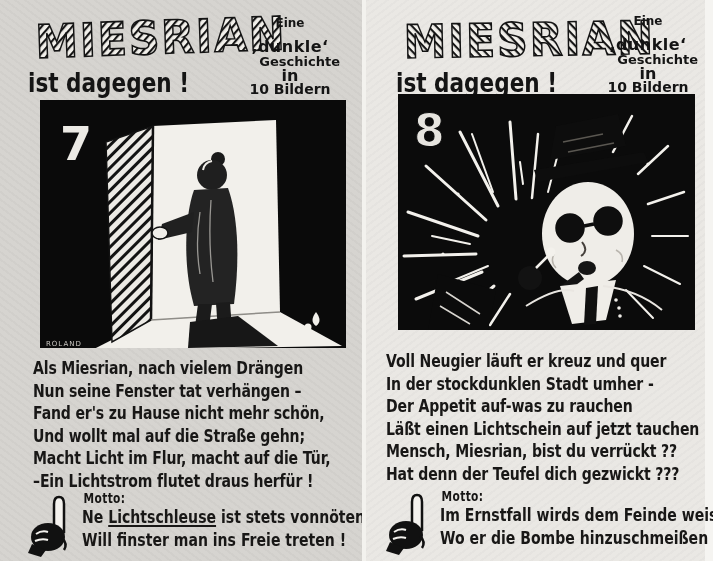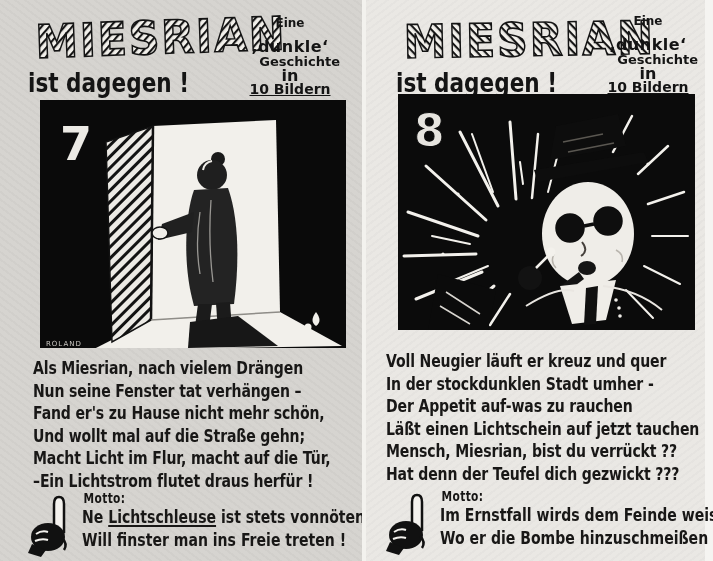--- a/index.html
+++ b/index.html
@@ -12,21 +12,21 @@
     background-image:repeating-linear-gradient(37deg,rgba(0,0,0,0.025) 0 2px,transparent 2px 6px);}
   .col-right{left:362px;width:351px;background:#eae8e4;border-left:4px solid #f3f2ee;
     background-image:repeating-linear-gradient(143deg,rgba(0,0,0,0.02) 0 2px,transparent 2px 6px);}
   .scan-edge{position:absolute;right:0;top:0;width:12px;height:100%;background:#f5f4f1;}
 
   .tagline{position:absolute;width:100px;text-align:center;color:#141414;font-weight:bold;}
   .tagline .t1{font-size:12px;line-height:14px;margin-top:8px;}
   .tagline .t2{font-size:16px;line-height:17px;letter-spacing:.5px;margin-top:8px;}
   .tagline .t3{font-size:13px;line-height:14px;text-align:right;}
   .tagline .t4{font-size:16px;line-height:13px;}
-  .tagline .t5{font-size:14px;line-height:15px;text-decoration:underline;}
+  .tagline .t5{font-size:14px;line-height:15px;}
 
   .art{position:absolute;background:#0a0a0a;}
   .art svg{display:block;}
 
   .poem{position:absolute;transform:scaleX(0.76);transform-origin:0 0;}
   .poem .line{
     white-space:nowrap;font-weight:bold;font-size:18.5px;line-height:22.5px;
     color:#181716;letter-spacing:-0.2px;
   }
 

